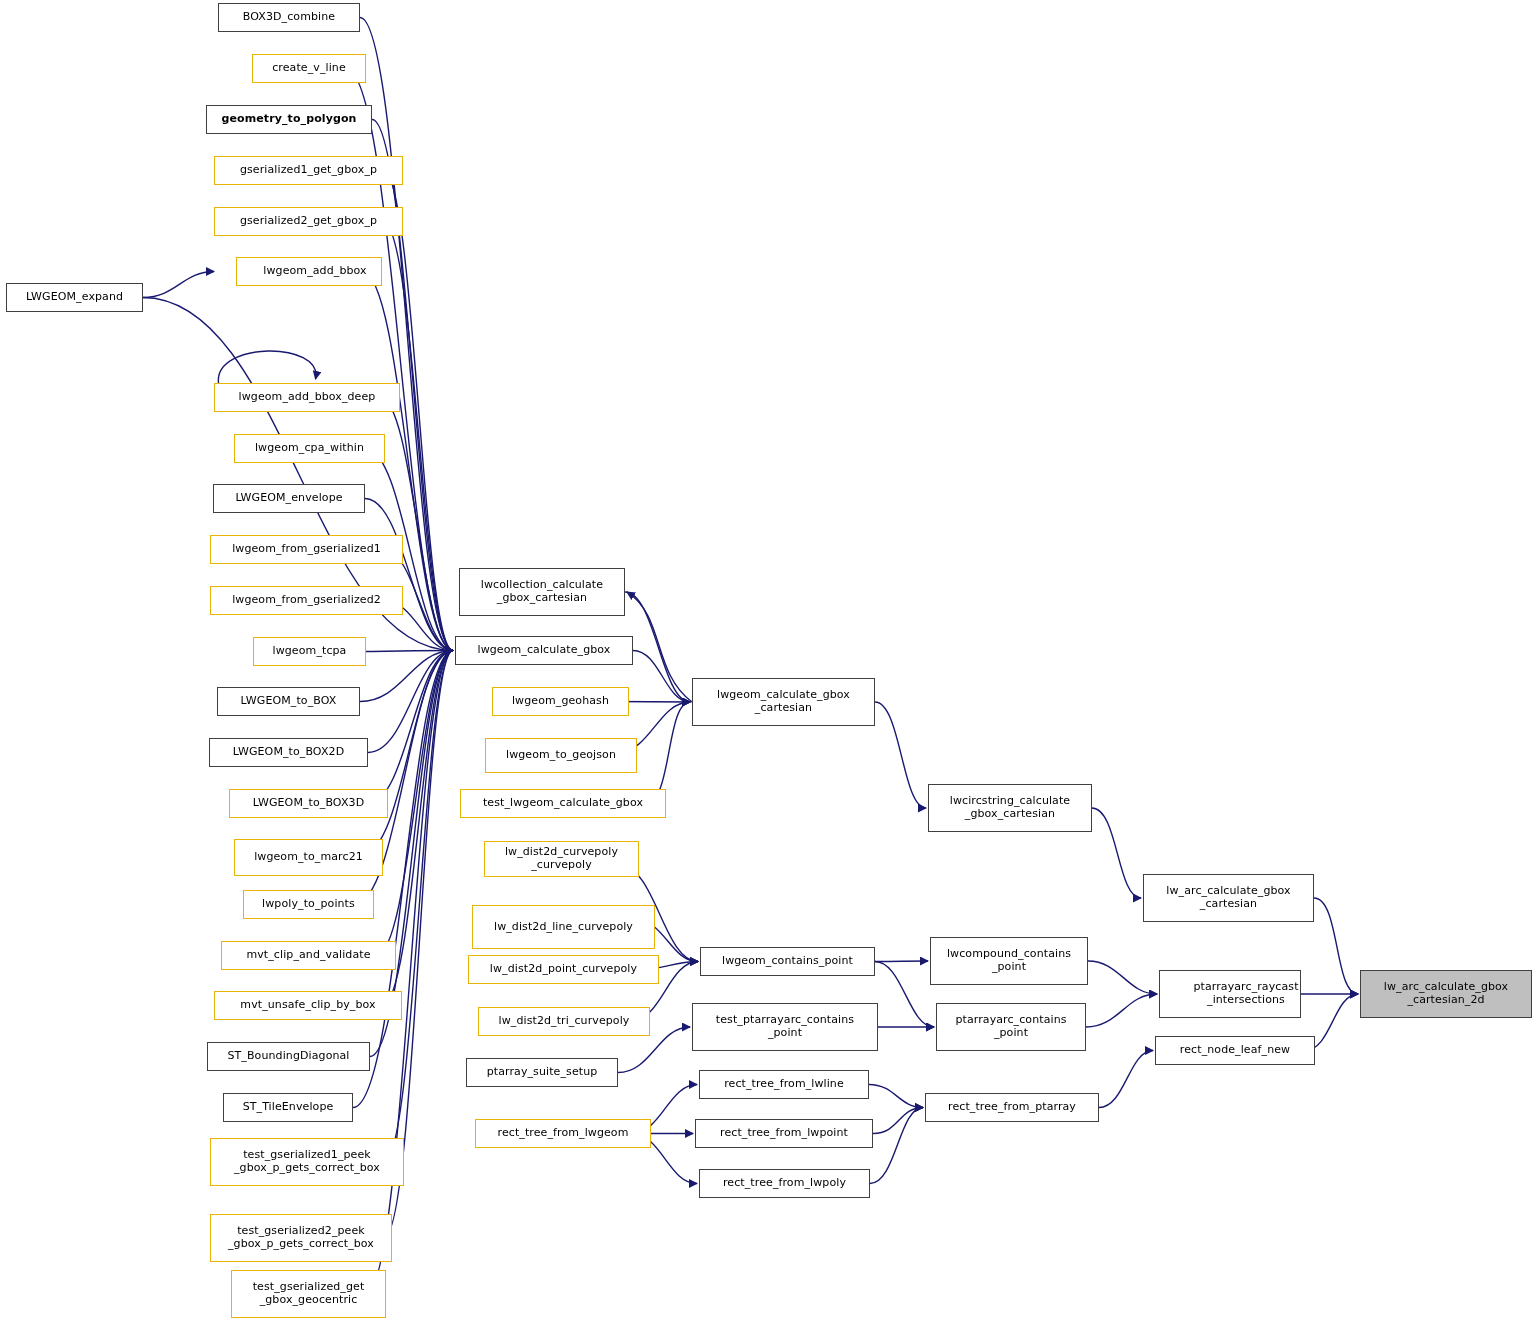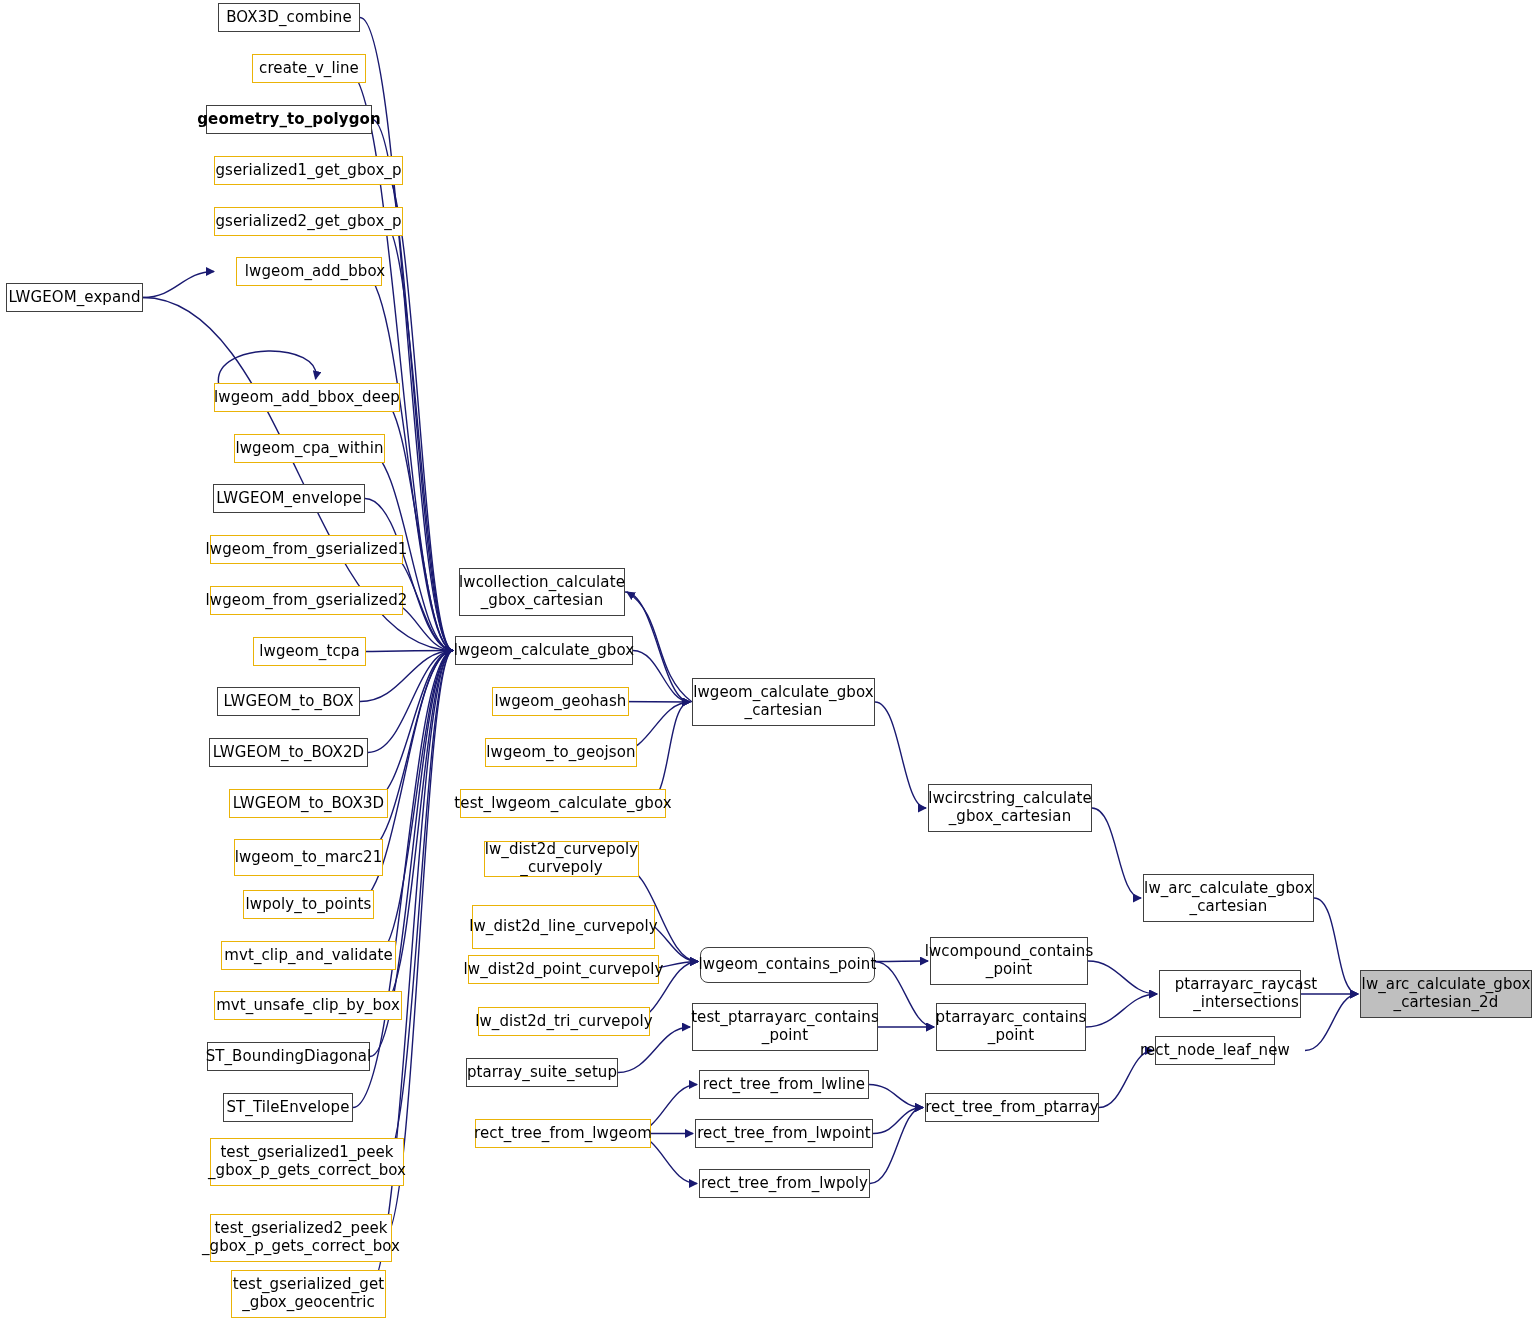--- a/index.html
+++ b/index.html
@@ -26,21 +26,21 @@
   .node {
     position: absolute;
     box-sizing: border-box;
     display: flex;
     align-items: center;
     justify-content: center;
     text-align: center;
     background: #ffffff;
     border: 1px solid #404040;
     color: #000000;
-    font-size: 15px;
+    font-size: 11px;
     line-height: 1.18;
     white-space: pre-line;
     letter-spacing: 0.1px;
   }
   .node.red {
     border: 1px solid #eab308;
     margin-left: 20px;
   }
   .node.highlight {
     background: #bfbfbf;
@@ -141,45 +141,45 @@
       <div class="node red" style="left: 190px; top: 1138px; width: 194px; height: 48px;">test_gserialized1_peek
 _gbox_p_gets_correct_box</div>
       <div class="node red" style="left: 190px; top: 1214px; width: 182px; height: 48px;">test_gserialized2_peek
 _gbox_p_gets_correct_box</div>
       <div class="node red" style="left: 211px; top: 1270px; width: 155px; height: 48px;">test_gserialized_get
 _gbox_geocentric</div>
       <div class="node" style="left: 459px; top: 568px; width: 166px; height: 48px;">lwcollection_calculate
 _gbox_cartesian</div>
       <div class="node" style="left: 455px; top: 636px; width: 178px; height: 29px;">lwgeom_calculate_gbox</div>
       <div class="node red" style="left: 472px; top: 687px; width: 137px; height: 29px;">lwgeom_geohash</div>
-      <div class="node red" style="left: 465px; top: 738px; width: 152px; height: 29px;">lwgeom_to_geojson</div>
+      <div class="node red" style="left: 465px; top: 738px; width: 152px; height: 35px;">lwgeom_to_geojson</div>
       <div class="node red" style="left: 440px; top: 789px; width: 206px; height: 29px;">test_lwgeom_calculate_gbox</div>
       <div class="node" style="left: 692px; top: 678px; width: 183px; height: 48px;">lwgeom_calculate_gbox
 _cartesian</div>
       <div class="node red" style="left: 464px; top: 841px; width: 155px; height: 36px;">lw_dist2d_curvepoly
 _curvepoly</div>
       <div class="node red" style="left: 452px; top: 905px; width: 183px; height: 44px;">lw_dist2d_line_curvepoly</div>
       <div class="node red" style="left: 448px; top: 955px; width: 191px; height: 29px;">lw_dist2d_point_curvepoly</div>
       <div class="node red" style="left: 458px; top: 1007px; width: 172px; height: 29px;">lw_dist2d_tri_curvepoly</div>
       <div class="node" style="left: 466px; top: 1058px; width: 152px; height: 29px;">ptarray_suite_setup</div>
       <div class="node red" style="left: 455px; top: 1119px; width: 176px; height: 29px;">rect_tree_from_lwgeom</div>
-      <div class="node" style="left: 700px; top: 947px; width: 175px; height: 36px; border-radius: 8px;">lwgeom_contains_point</div>
+      <div class="node" style="left: 700px; top: 947px; width: 175px; height: 29px;">lwgeom_contains_point</div>
       <div class="node" style="left: 692px; top: 1003px; width: 186px; height: 48px;">test_ptarrayarc_contains
 _point</div>
       <div class="node" style="left: 699px; top: 1070px; width: 170px; height: 29px;">rect_tree_from_lwline</div>
       <div class="node" style="left: 695px; top: 1119px; width: 178px; height: 29px;">rect_tree_from_lwpoint</div>
       <div class="node" style="left: 699px; top: 1169px; width: 171px; height: 29px;">rect_tree_from_lwpoly</div>
       <div class="node" style="left: 928px; top: 784px; width: 164px; height: 48px;">lwcircstring_calculate
 _gbox_cartesian</div>
       <div class="node" style="left: 930px; top: 937px; width: 158px; height: 48px;">lwcompound_contains
 _point</div>
       <div class="node" style="left: 936px; top: 1003px; width: 150px; height: 48px;">ptarrayarc_contains
 _point</div>
       <div class="node" style="left: 925px; top: 1093px; width: 174px; height: 29px;">rect_tree_from_ptarray</div>
       <div class="node" style="left: 1159px; top: 970px; width: 142px; height: 48px; padding-left: 32px;">ptarrayarc_raycast
 _intersections</div>
-      <div class="node" style="left: 1155px; top: 1036px; width: 120px; height: 29px;">rect_node_leaf_new</div>
+      <div class="node" style="left: 1155px; top: 1036px; width: 160px; height: 29px;">rect_node_leaf_new</div>
       <div class="node" style="left: 1143px; top: 874px; width: 171px; height: 48px;">lw_arc_calculate_gbox
 _cartesian</div>
       <div class="node highlight" style="left: 1360px; top: 970px; width: 172px; height: 48px;">lw_arc_calculate_gbox
 _cartesian_2d</div>
     </div>
 </div>
 
 </body></html>

